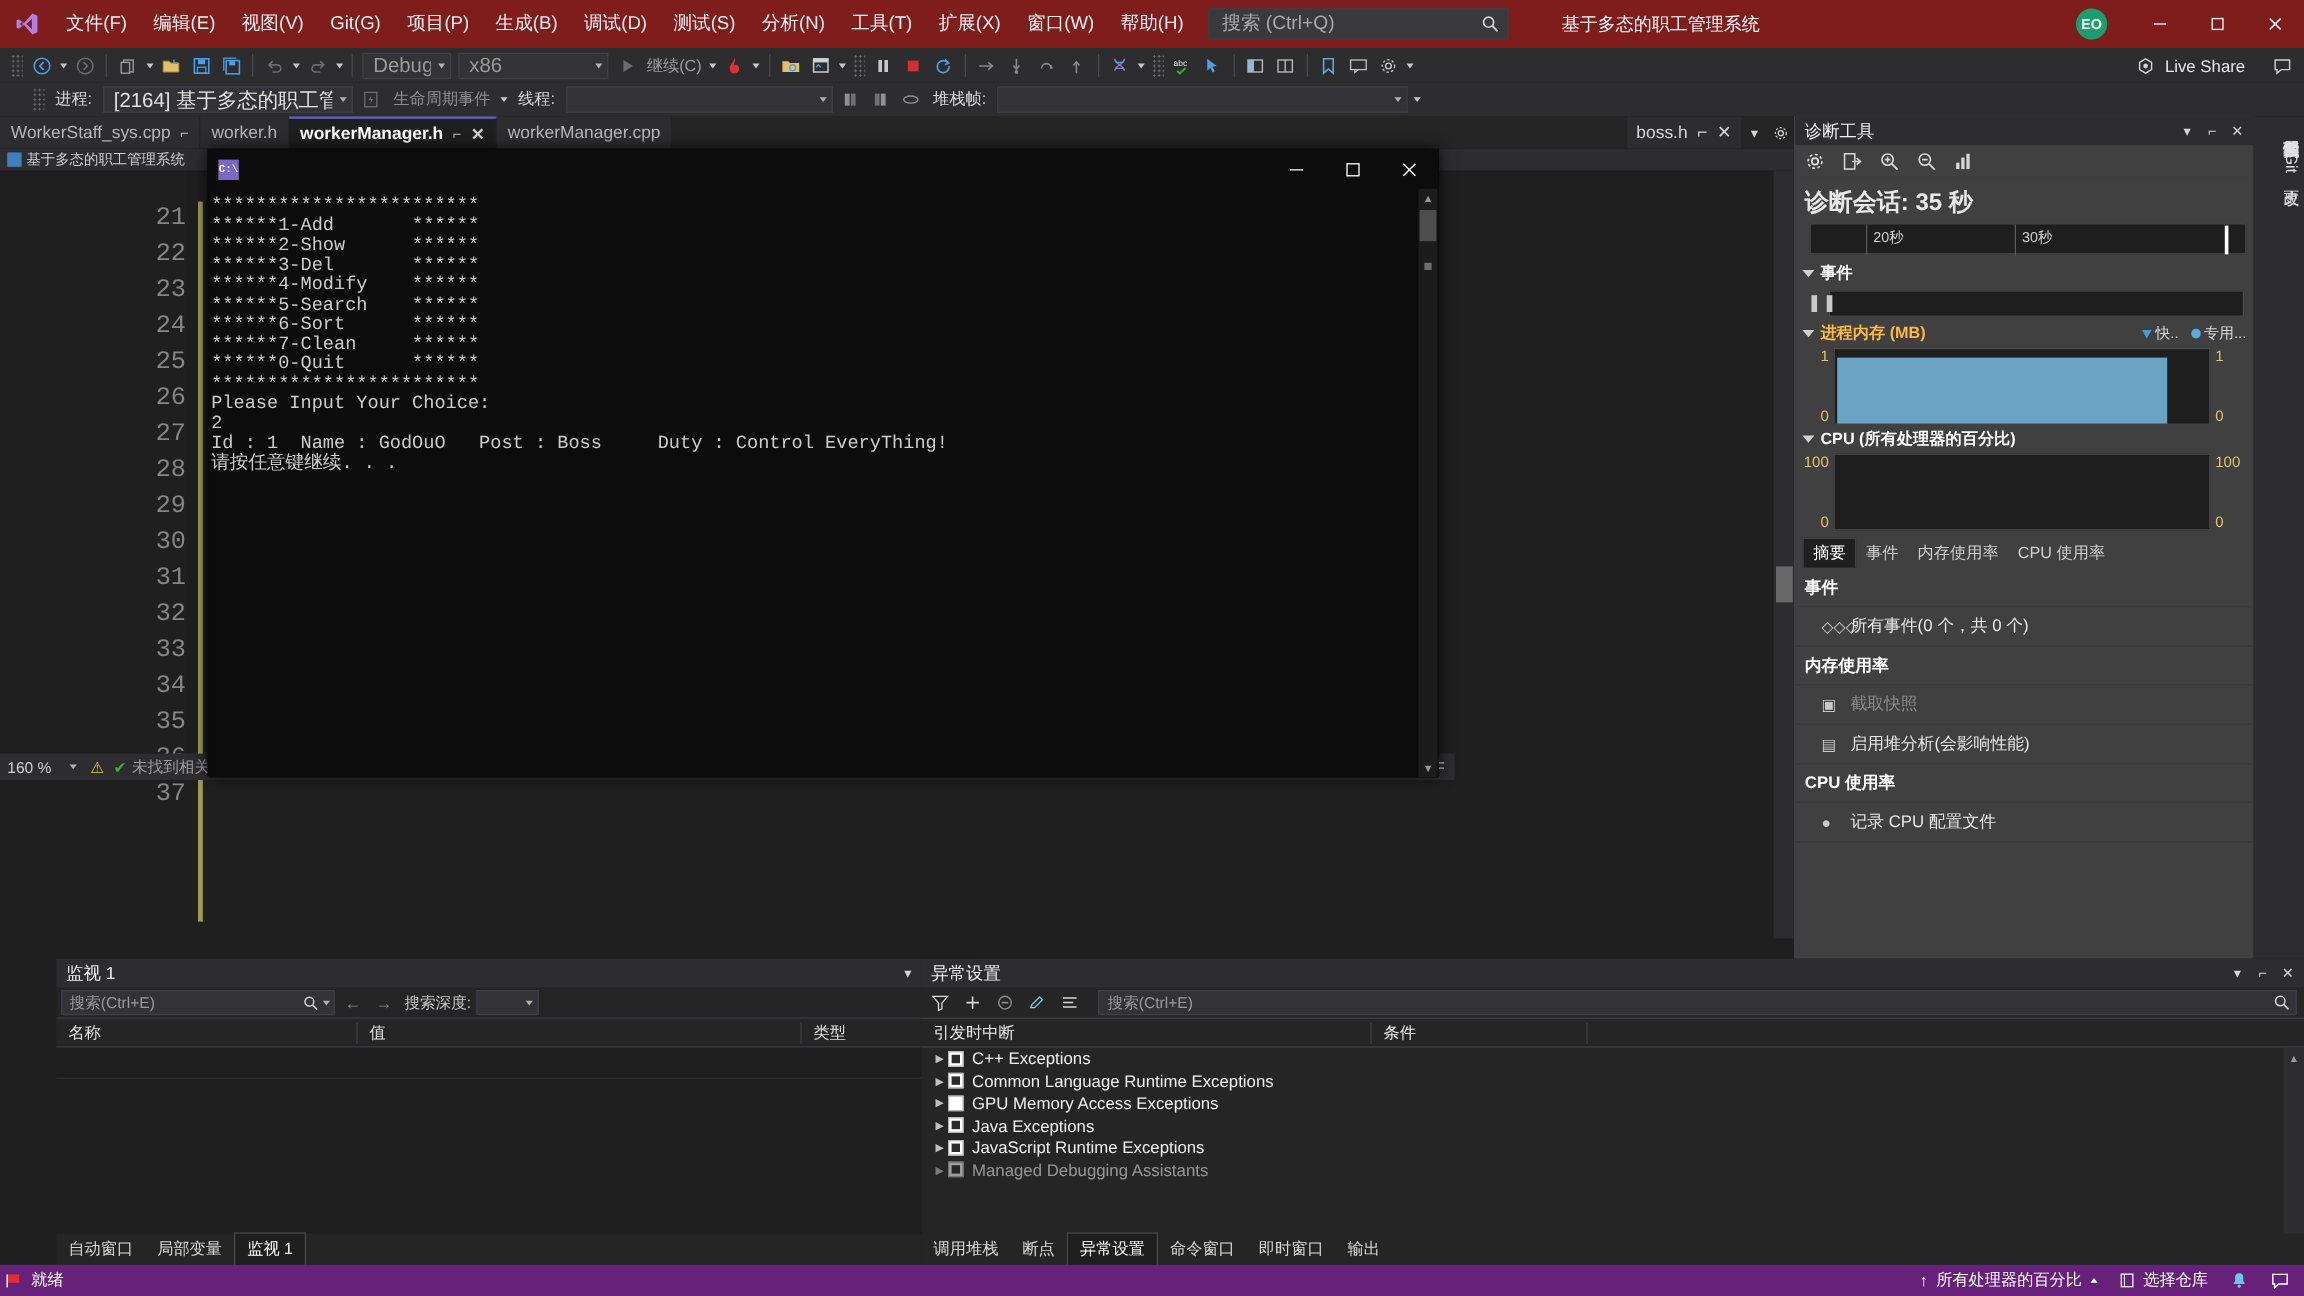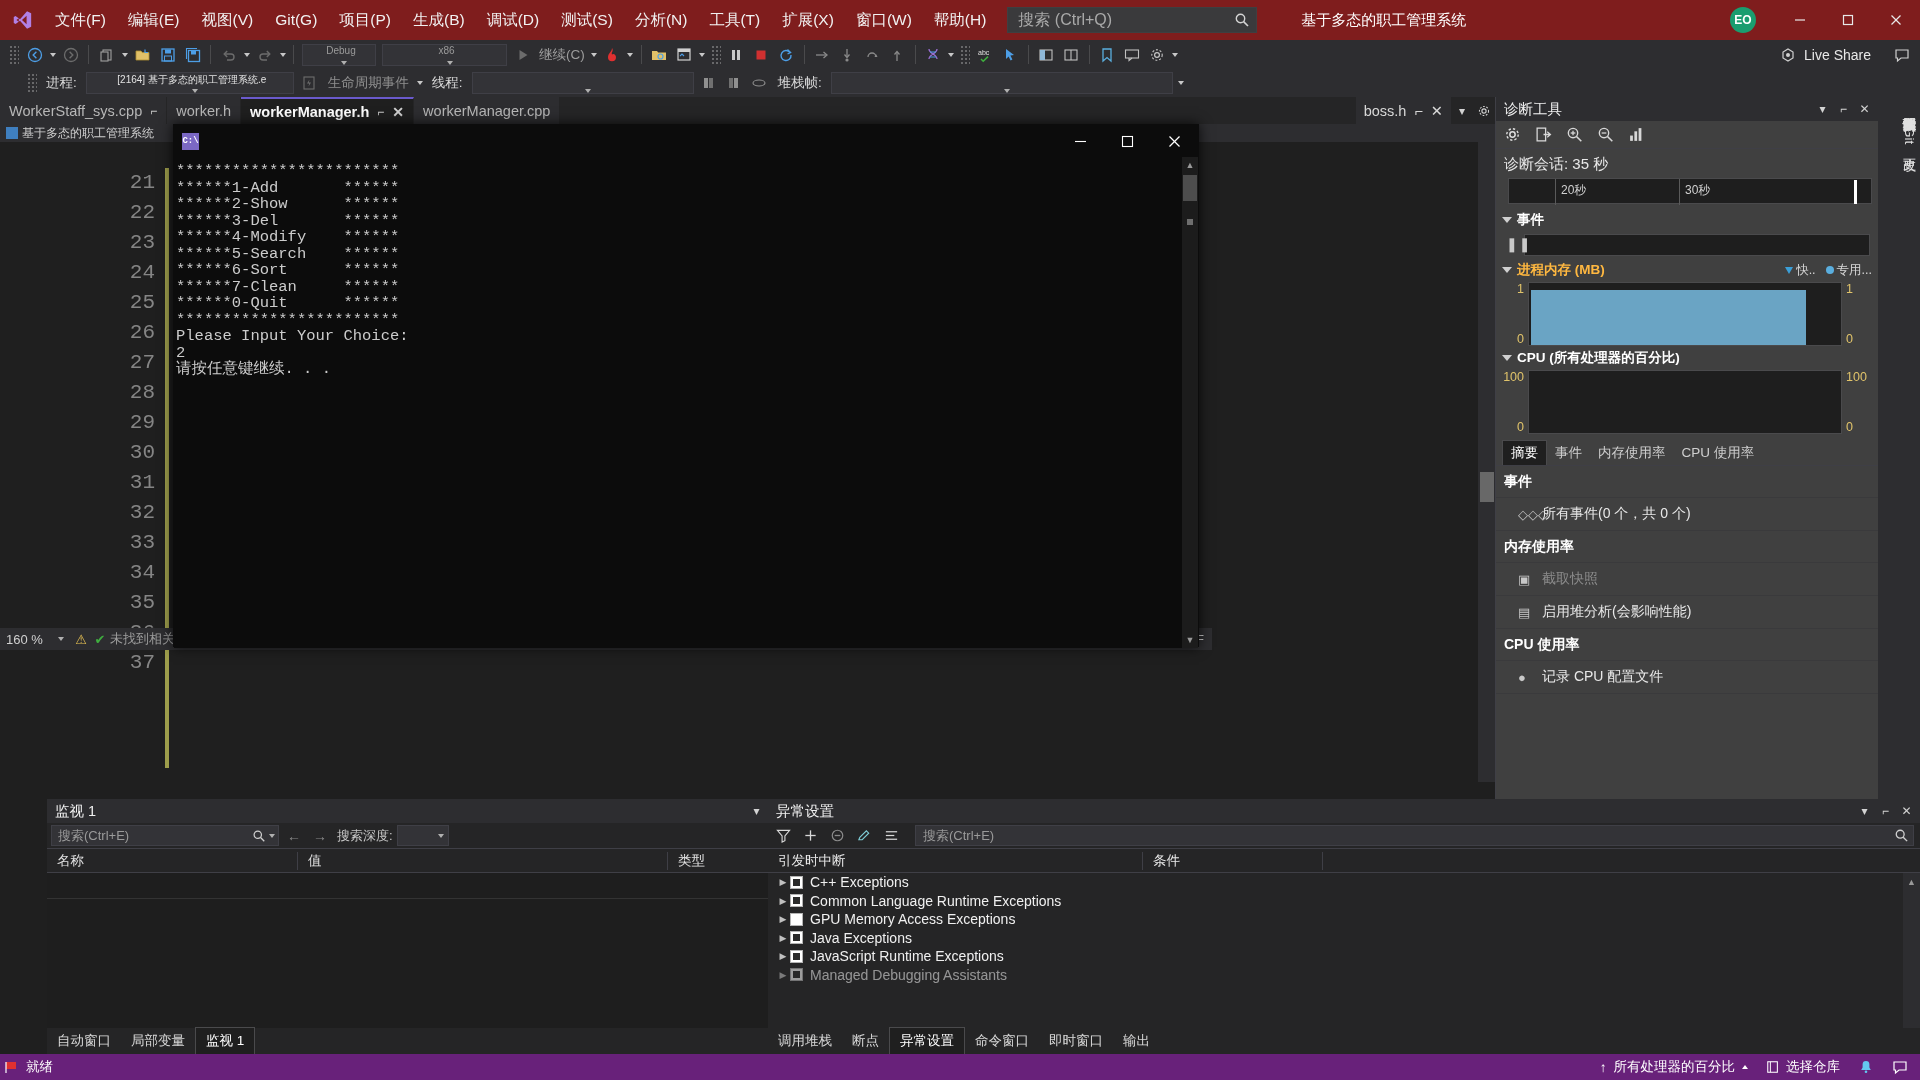--- a/index.html
+++ b/index.html
@@ -56,21 +56,21 @@
   .grip { width: 10px; height: 20px; opacity: .45;
      background-image: radial-gradient(#b0b0b0 0.8px, transparent 0.9px);
      background-size: 4px 4px; margin: 0 3px; }
   .tb-sep { width: 1px; height: 19px; background: #4a4a4c; margin: 0 5px; }
   .ticon { width: 25px; height: 23px; display: flex; align-items: center; justify-content: center; }
   .ticon svg { width: 16px; height: 16px; }
   .caret-d { width: 11px; height: 23px; display: flex; align-items: center; justify-content: center; }
   .caret-d::after { content: ""; border-left: 3.5px solid transparent; border-right: 3.5px solid transparent; border-top: 4px solid #c8c8c8; }
   .combo {
     height: 22px; background: #333337; border: 1px solid #3f3f46; color: #9a9a9a;
-    font-size: 10px; display: flex; align-items: center; padding: 0 4px 0 8px; margin: 0 3px; flex-direction: column;
+    font-size: 17px; display: flex; align-items: center; padding: 0 4px 0 8px; margin: 0 3px;
   }
   .combo .cv { flex: 1; white-space: nowrap; overflow: hidden; }
   .combo .ca { border-left: 3.5px solid transparent; border-right: 3.5px solid transparent; border-top: 4px solid #b0b0b0; margin-left: 6px; }
   .runtxt { font-size: 13.5px; color: #9d9d9d; padding: 0 4px; white-space: nowrap; }
 
   
   .toolbar2 {
     position: absolute; top: 69px; left: 0; width: 1920px; height: 28px;
     background: #2d2d30; display: flex; align-items: center; padding-left: 24px;
   }
@@ -174,21 +174,21 @@
     height: 24px; background: #2d2d30; display: flex; align-items: center;
     padding: 0 4px 0 8px; font-size: 14.5px; color: #f0f0f0;
   }
   .panel-head .ph-btns { margin-left: auto; display: flex; gap: 2px; }
   .phb { width: 19px; height: 22px; display: flex; align-items: center; justify-content: center; color: #d3d3d3; font-size: 12px; }
   .diag-toolbar {
     height: 28px; display: flex; align-items: center; padding-left: 8px; gap: 14px;
     border-bottom: 1px solid #3f3f46;
   }
   .diag-toolbar svg { width: 17px; height: 17px; }
-  .diag-session { font-size: 15px; color: #e8e8e8; padding: 6px 0 4px 8px; font-weight: normal; }
+  .diag-session { font-size: 20px; color: #e8e8e8; padding: 6px 0 4px 8px; font-weight: bold; }
   .timeline {
     position: relative; height: 26px; margin: 0 6px 4px 12px; border: 1px solid #4a4a4c; background: #1e1e1e;
   }
   .tl-lbl { position: absolute; top: 3px; font-size: 12px; color: #d0d0d0; }
   .tl-tick { position: absolute; top: 0; width: 1px; height: 26px; background: #5a5a5a; }
   .tl-marker { position: absolute; top: 1px; width: 3px; height: 24px; background: #ffffff; }
   .sec-hdr {
     display: flex; align-items: center; font-size: 13.5px; color: #ffffff;
     padding: 3px 6px 3px 6px; font-weight: bold;
   }
@@ -709,20 +709,21 @@
       <div class="console-text" style="padding-top:0">******2-Show      ******</div>
       <div class="console-text" style="padding-top:0">******3-Del       ******</div>
       <div class="console-text" style="padding-top:0">******4-Modify    ******</div>
       <div class="console-text" style="padding-top:0">******5-Search    ******</div>
       <div class="console-text" style="padding-top:0">******6-Sort      ******</div>
       <div class="console-text" style="padding-top:0">******7-Clean     ******</div>
       <div class="console-text" style="padding-top:0">******0-Quit      ******</div>
       <div class="console-text" style="padding-top:0">************************</div>
       <div class="console-text" style="padding-top:0">Please Input Your Choice:</div>
       <div class="console-text" style="padding-top:0">2</div>
+      <div class="console-text" style="padding-top:0">Id : 1  Name : GodOuO   Post : Boss     Duty : Control EveryThing!</div>
       <div class="console-text" style="padding-top:0">请按任意键继续. . .</div>
       <div class="console-sb">
         <div class="csb-up">▲</div>
         <div class="csb-thumb"></div>
         <div class="csb-sq"></div>
         <div class="csb-dn" style="position:absolute;bottom:0;left:0;width:16px">▼</div>
       </div>
     </div>
   </div>
 

